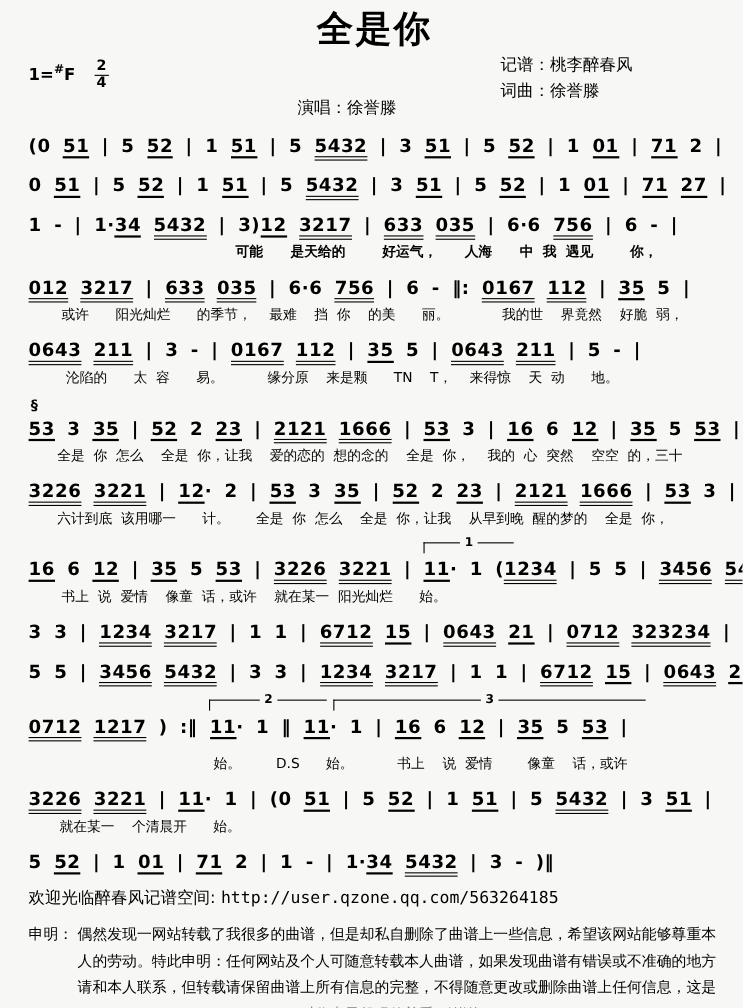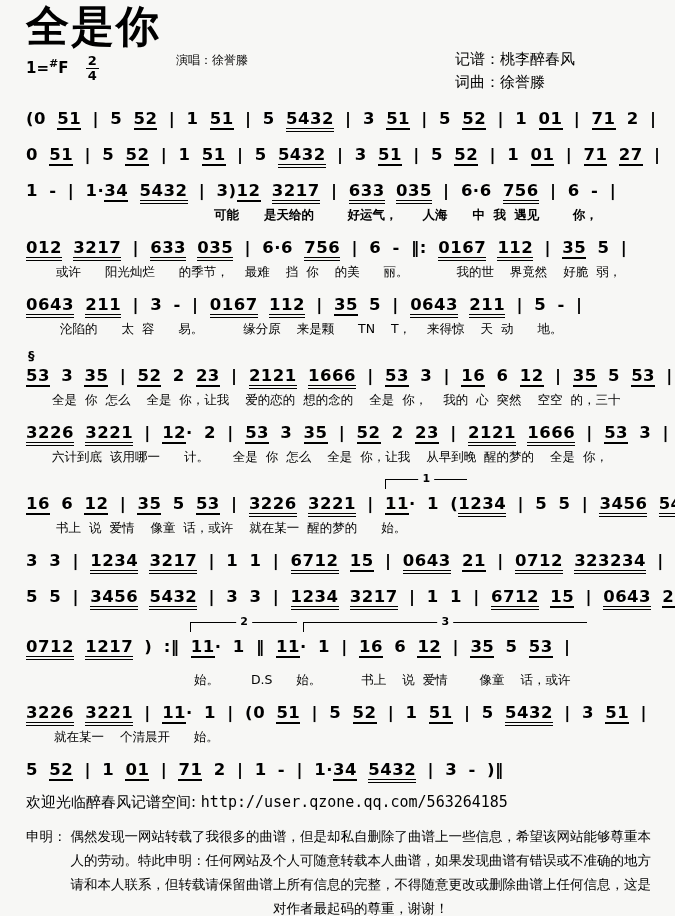--- a/index.html
+++ b/index.html
@@ -5,27 +5,27 @@
   html,body{margin:0;padding:0;}
   body{
     width:675px;height:916px;
     background:#f7f7f5;color:#000;
     font-family:"DejaVu Sans",sans-serif;
     overflow:hidden;
   }
   .sheet{padding:4px 20px 0 26px;}
 
   
-  .title{text-align:left;font-size:43px;font-weight:bold;letter-spacing:2px;line-height:44px;}
+  .title{text-align:center;font-size:33px;font-weight:bold;letter-spacing:2px;line-height:44px;}
   .credits{display:flex;align-items:flex-start;margin-top:0px;}
   .keysig{width:150px;font-size:15px;font-weight:bold;white-space:nowrap;padding-top:6px;}
   .keysig sup{font-size:11px;}
   .timesig{display:inline-flex;flex-direction:column;vertical-align:middle;margin-left:12px;font-size:13px;font-weight:bold;line-height:14px;text-align:center;}
   .timesig .num{border-bottom:1.5px solid #000;padding:0 2px;}
-  .singer{flex:1;text-align:left;font-size:12px;padding-top:4px;}
+  .singer{flex:1;text-align:center;font-size:15px;padding-top:4px;margin-top:37px;}
   .right-credits{width:200px;font-size:15px;line-height:23px;text-align:left;}
 
   
   .score{margin-top:12px;}
   .line-group{position:relative;margin-bottom:11px;}
   .line-group.padded{padding-top:14px;}
   .music-line{
     font-weight:bold;font-size:16.5px;letter-spacing:0.5px;
     word-spacing:5px;white-space:pre;line-height:25px;
   }
@@ -91,21 +91,21 @@
       </div>
       <div class="line-group">
         <div class="music-line"><span class="u2">3226</span> <span class="u2">3221</span> | <span class="u1">12</span>· 2 | <span class="u1">53</span> 3 <span class="u1">35</span> | <span class="u1">52</span> 2 <span class="u1">23</span> | <span class="u2">2121</span> <span class="u2">1666</span> | <span class="u1">53</span> 3 |</div>
         <div class="lyric-line" style="margin-left: 26px;">六计到底 该用哪一   计。   全是 你 怎么  全是 你，让我  从早到晚 醒的梦的  全是 你，</div>
       </div>
       <div class="line-group padded">
         <div class="volta" style="left: 57%; width: 13%;">
           <span class="volta-label">1</span>
         </div>
         <div class="music-line"><span class="u1">16</span> 6 <span class="u1">12</span> | <span class="u1">35</span> 5 <span class="u1">53</span> | <span class="u2">3226</span> <span class="u2">3221</span> | <span class="u1">11</span>· 1 (<span class="u2">1234</span> | 5 5 | <span class="u2">3456</span> <span class="u2">5432</span> |</div>
-        <div class="lyric-line" style="margin-left: 30px;">书上 说 爱情  像童 话，或许  就在某一 醒的梦的   始。</div>
+        <div class="lyric-line" style="margin-left: 30px;">书上 说 爱情  像童 话，或许  就在某一 阳光灿烂   始。</div>
       </div>
       <div class="line-group">
         <div class="music-line">3 3 | <span class="u2">1234</span> <span class="u2">3217</span> | 1 1 | <span class="u2">6712</span> <span class="u1">15</span> | <span class="u2">0643</span> <span class="u1">21</span> | <span class="u2">0712</span> <span class="u2">323234</span> |</div>
       </div>
       <div class="line-group">
         <div class="music-line">5 5 | <span class="u2">3456</span> <span class="u2">5432</span> | 3 3 | <span class="u2">1234</span> <span class="u2">3217</span> | 1 1 | <span class="u2">6712</span> <span class="u1">15</span> | <span class="u2">0643</span> <span class="u1">21</span> |</div>
       </div>
       <div class="line-group padded">
         <div class="volta" style="left: 26%; width: 17%;">
           <span class="volta-label">2</span>

